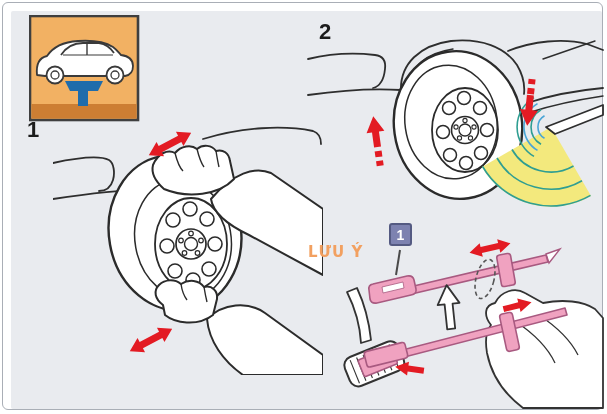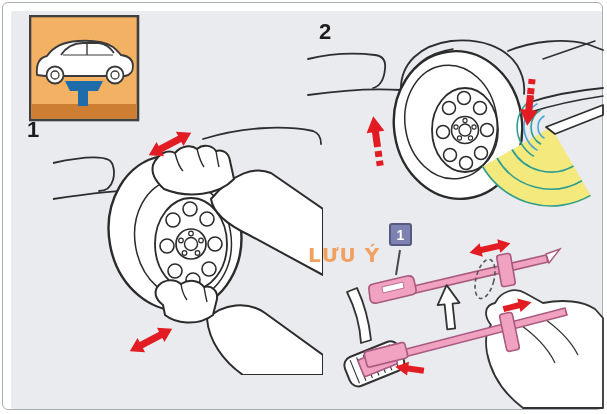--- a/index.html
+++ b/index.html
@@ -17,21 +17,21 @@
   }
   .abs{position:absolute;}
   .step-label{
     position:absolute;color:#1c1c1c;font-weight:bold;font-size:22px;line-height:1;
     font-family:"Liberation Sans",sans-serif;
   }
   #step1-label{left:16px;top:108px;}
   #step2-label{left:308px;top:10px;}
   #note-label{
     position:absolute;left:297px;top:232px;color:#f2a060;font-weight:bold;
-    font-size:20px;letter-spacing:1px;font-family:"DejaVu Sans",sans-serif;
+    font-size:15px;letter-spacing:1px;font-family:"DejaVu Sans",sans-serif;
   }
   #callout-badge{
     position:absolute;left:378px;top:212px;width:23px;height:23px;
     background:#7d82b0;border:2.5px solid #545a82;border-radius:3px;
     color:#ffffff;font-weight:bold;font-size:14px;display:flex;
     align-items:center;justify-content:center;box-sizing:border-box;
     font-family:"Liberation Sans",sans-serif;
   }
   svg{position:absolute;display:block;}
 </style>

